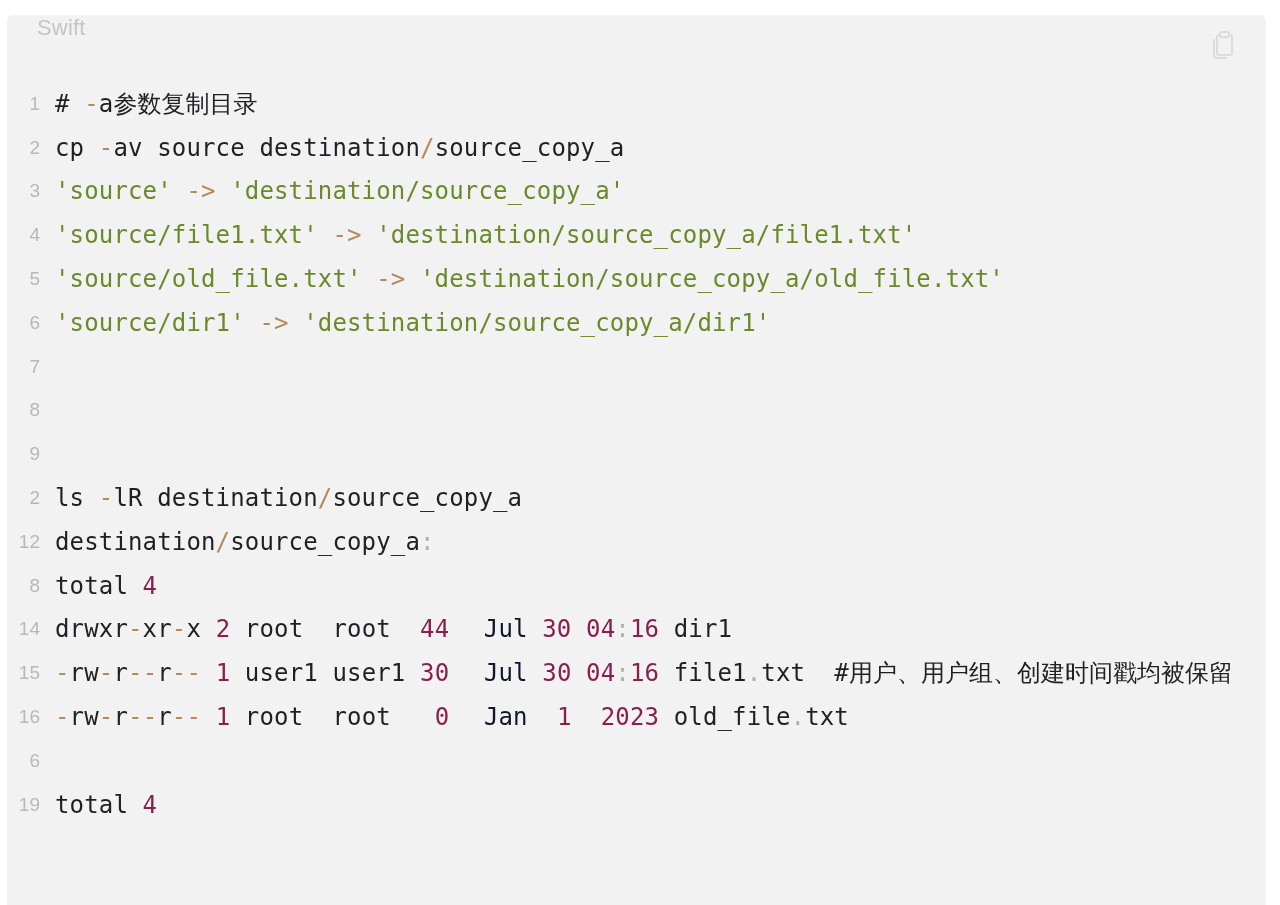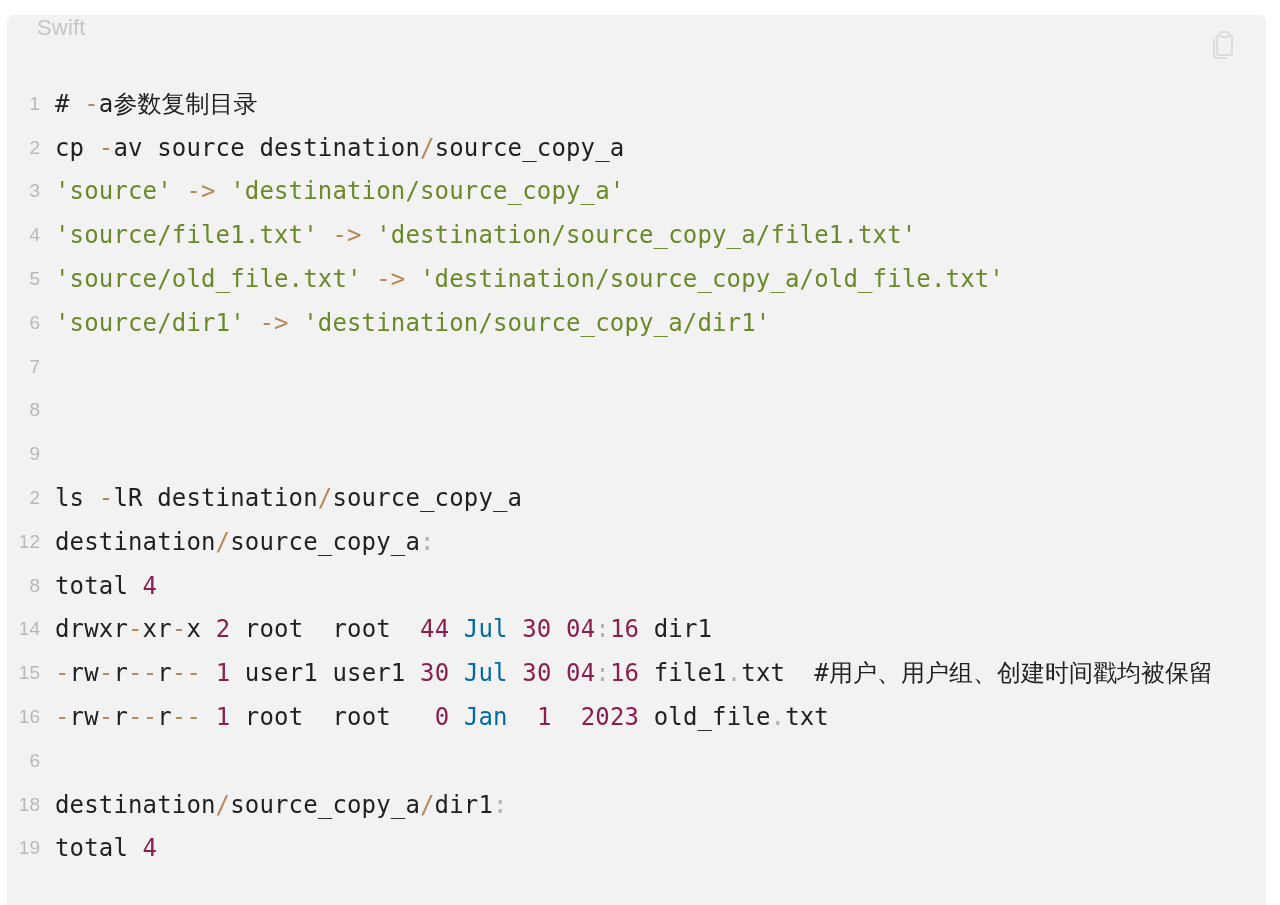--- a/index.html
+++ b/index.html
@@ -66,21 +66,21 @@
     color: #1f1f24;
     letter-spacing: 0.15px;
   }
   .code .cjk {
     font-family: "DejaVu Sans", sans-serif;
     letter-spacing: 0;
   }
   .t-str { color: #6a8a2a; }
   .t-op { color: #b5895a; }
   .t-num { color: #8a1f4f; }
-  .t-mon { color: #0369a1; }
+  .t-mon { color: #0f172a; margin-left: 20px; }
   .t-punc { color: #b0b0b0; }
   .t-plain { color: #1f1f24; }
 </style>
 </head>
 <body>
 
 <div class="code-block">
   <div class="lang-label">Swift</div>
   <div class="copy-btn">
     <svg width="28" height="32" viewBox="0 0 28 32">
@@ -99,16 +99,15 @@
       <div class="line"><span class="ln">7</span></div>
       <div class="line"><span class="ln">8</span></div>
       <div class="line"><span class="ln">9</span><span class="code"></span></div>
       <div class="line"><span class="ln">2</span><span class="code"><span class="t-plain">ls </span><span class="t-op">-</span><span class="t-plain">lR destination</span><span class="t-op">/</span><span class="t-plain">source_copy_a</span></span></div>
       <div class="line"><span class="ln">12</span><span class="code"><span class="t-plain">destination</span><span class="t-op">/</span><span class="t-plain">source_copy_a</span><span class="t-punc">:</span></span></div>
       <div class="line"><span class="ln">8</span><span class="code"><span class="t-plain">total </span><span class="t-num">4</span></span></div>
       <div class="line"><span class="ln">14</span><span class="code"><span class="t-plain">drwxr</span><span class="t-op">-</span><span class="t-plain">xr</span><span class="t-op">-</span><span class="t-plain">x </span><span class="t-num">2</span><span class="t-plain"> root  root  </span><span class="t-num">44</span><span class="t-plain"> </span><span class="t-mon">Jul</span><span class="t-plain"> </span><span class="t-num">30</span><span class="t-plain"> </span><span class="t-num">04</span><span class="t-punc">:</span><span class="t-num">16</span><span class="t-plain"> dir1</span></span></div>
       <div class="line"><span class="ln">15</span><span class="code"><span class="t-op">-</span><span class="t-plain">rw</span><span class="t-op">-</span><span class="t-plain">r</span><span class="t-op">--</span><span class="t-plain">r</span><span class="t-op">--</span><span class="t-plain"> </span><span class="t-num">1</span><span class="t-plain"> user1 user1 </span><span class="t-num">30</span><span class="t-plain"> </span><span class="t-mon">Jul</span><span class="t-plain"> </span><span class="t-num">30</span><span class="t-plain"> </span><span class="t-num">04</span><span class="t-punc">:</span><span class="t-num">16</span><span class="t-plain"> file1</span><span class="t-punc">.</span><span class="t-plain">txt  #<span class="cjk">用户、用户组、创建时间戳均被保留</span></span></span></div>
       <div class="line"><span class="ln">16</span><span class="code"><span class="t-op">-</span><span class="t-plain">rw</span><span class="t-op">-</span><span class="t-plain">r</span><span class="t-op">--</span><span class="t-plain">r</span><span class="t-op">--</span><span class="t-plain"> </span><span class="t-num">1</span><span class="t-plain"> root  root   </span><span class="t-num">0</span><span class="t-plain"> </span><span class="t-mon">Jan</span><span class="t-plain">  </span><span class="t-num">1</span><span class="t-plain">  </span><span class="t-num">2023</span><span class="t-plain"> old_file</span><span class="t-punc">.</span><span class="t-plain">txt</span></span></div>
       <div class="line"><span class="ln">6</span><span class="code"></span></div>
-      <div class="line"><span class="ln">18</span><span class="code"><span class="t-plain">destination</span><span class="t-op">/</span><span class="t-plain">source_copy_a</span><span class="t-op">/</span><span class="t-plain">dir1</span><span class="t-punc">:</span></span></div>
       <div class="line"><span class="ln">19</span><span class="code"><span class="t-plain">total </span><span class="t-num">4</span></span></div>
     </div>
 </div>
 
 </body></html>

